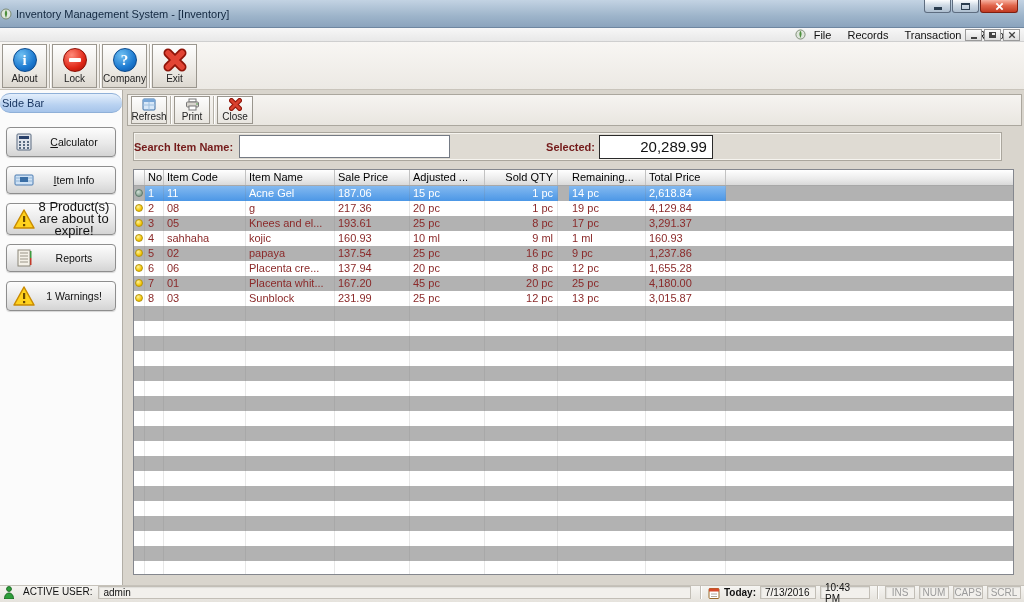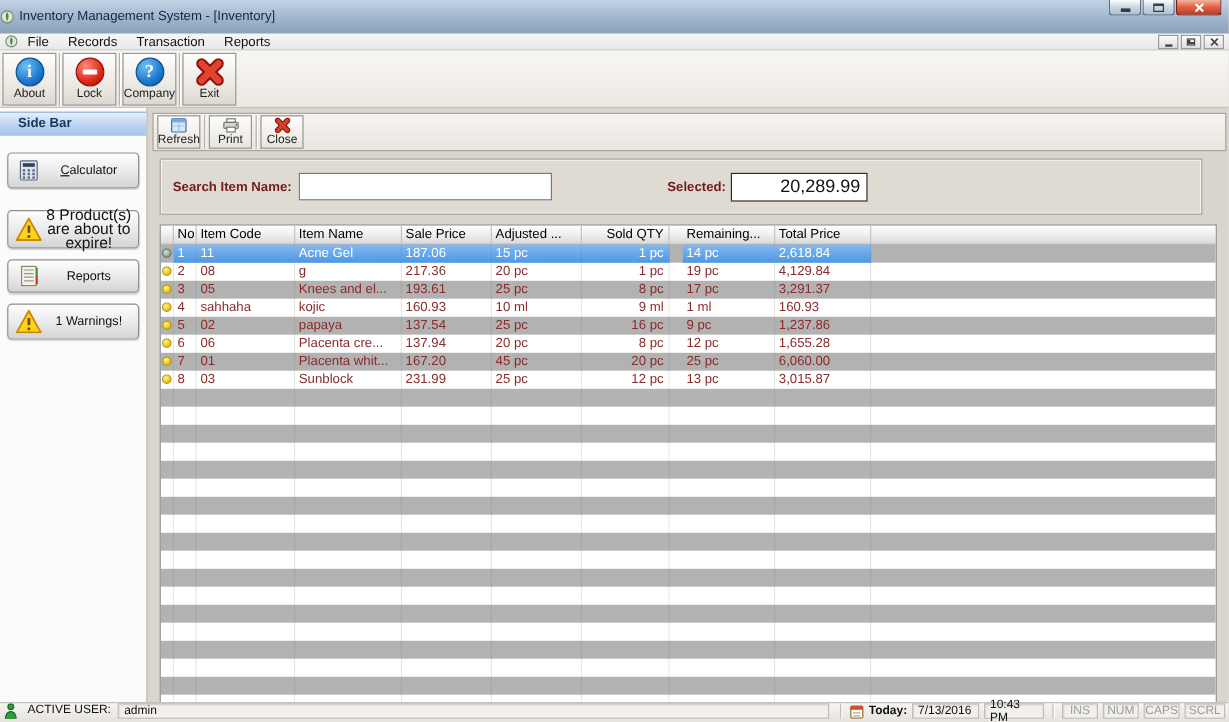--- a/index.html
+++ b/index.html
@@ -10,57 +10,57 @@
   
   .titlebar { height:28px; background:linear-gradient(180deg,#c3d3e3,#9db4ca 60%,#8ba4bd); display:flex; align-items:center; padding-left:0; border-bottom:1px solid #6e86a0; position:relative; }
   .titlebar .title { color:#12273f; margin-left:4px; font-size:11px; }
   .winbtns { position:absolute; right:6px; top:0; display:flex; }
   .winbtn { width:27px; height:13px; border:1px solid #5e6d80; border-top:none; border-radius:0 0 3px 3px; background:linear-gradient(180deg,#fdfeff,#cfdae5 45%,#aebfd0); display:flex; align-items:center; justify-content:center; margin-left:1px; }
   .winbtn.close { width:38px; background:linear-gradient(180deg,#f7b3a2,#e2674d 45%,#c23a22); border-color:#7e1f10; }
   .glyph-min { width:8px; height:3px; background:#2c3e50; margin-top:4px; }
   .glyph-max { width:9px; height:7px; border:1px solid #2c3e50; border-top:2px solid #2c3e50; background:transparent; }
 
   
-  .menubar { height:14px; background:linear-gradient(180deg,#f7f7f7,#e8e8e8); border-bottom:1px solid #cfcfcf; display:flex; align-items:center; padding-left:4px; position:relative; }
+  .menubar { height:14px; background:linear-gradient(180deg,#f7f7f7,#e8e8e8); border-bottom:1px solid #cfcfcf; display:flex; align-items:center; padding-left:4px; position:relative;justify-content:flex-end; }
   .menu-item { padding:0 8px; color:#111; cursor:default; }
   .mdibtns { position:absolute; right:4px; top:1px; display:flex; gap:2px; }
   .mdibtn { width:17px; height:12px; border:1px solid #9a9a9a; background:linear-gradient(180deg,#fcfcfc,#dedede); display:flex; align-items:center; justify-content:center; }
   .glyph-min-s { width:6px; height:2px; background:#444; margin-top:5px; }
   .glyph-rest { width:7px; height:6px; border:1px solid #444; box-shadow:2px -2px 0 -0px #444 inset; background:#eee; }
 
   
   .toolbar { height:48px; background:linear-gradient(180deg,#f8f6f3,#ece9e4); border-bottom:1px solid #c9c4bb; display:flex; align-items:flex-start; padding:2px 0 0 2px; }
   .tb-btn { width:45px; height:44px; border:1px solid #9a968e; background:linear-gradient(180deg,#fefefe,#e9e6e0 70%,#dcd8d0); display:flex; flex-direction:column; align-items:center; justify-content:center; gap:1px; }
   .tb-sep { width:1px; height:44px; background:#b5b1a8; margin:0 2px; box-shadow:1px 0 0 #fff; }
   .tb-label { font-size:10px; color:#222; }
   .ball { width:24px; height:24px; border-radius:50%; display:flex; align-items:center; justify-content:center; color:#fff; font-weight:bold; font-size:15px; font-family:"Liberation Serif", serif; }
   .ball.blue { background:radial-gradient(circle at 35% 28%,#6fc0f2,#1d7ad0 60%,#0c4fa0); border:1px solid #0a4a8e; }
   .ball.red  { background:radial-gradient(circle at 35% 28%,#ff8a7a,#e02818 60%,#9c1005); border:1px solid #8c0f05; }
   .minus-bar { width:12px; height:4px; background:#fff; border-radius:1px; }
 
   
   .main { flex:1; display:flex; background:#d9d5cd; overflow:hidden; }
   .sidebar { width:123px; background:#fbfbfb; border-right:1px solid #b2aea6; display:flex; flex-direction:column; }
-  .sb-header { height:20px; margin-top:3px; background:linear-gradient(180deg,#e4effc,#b9d2f1 60%,#a6c4ea); border-top:1px solid #8fb0d8; border-bottom:1px solid #8fb0d8; color:#17345f; font-weight:bold; display:flex; align-items:center; padding-left:15px; }
+  .sb-header { height:20px; margin-top:3px; background:linear-gradient(180deg,#e4effc,#b9d2f1 60%,#a6c4ea); border-top:1px solid #8fb0d8; border-bottom:1px solid #8fb0d8; color:#17345f; font-weight:normal; display:flex; align-items:center; padding-left:2px;border-radius:10px; }
   .sb-btn { margin:0 6px; border:1px solid #8e8e8e; border-radius:4px; background:linear-gradient(180deg,#fdfdfd,#e9e9e9 55%,#d4d4d4); min-height:28px; display:flex; align-items:center; padding:6px 4px; box-shadow:0 1px 1px rgba(0,0,0,.15); }
   .sb-btn .sb-icon { width:26px; display:flex; justify-content:center; flex:none; }
   .sb-btn .sb-label { flex:1; text-align:center; color:#111; font-size:10.5px; line-height:12px; }
   .sb-gap1 { height:14px; } .sb-gap { height:9px; }
   .alt-key::first-letter { text-decoration:underline; }
 
   .content { flex:1; display:flex; flex-direction:column; padding:4px 2px 0 4px; overflow:hidden; }
 
   
   .ctoolbar { height:32px; border:1px solid #aba79e; background:linear-gradient(180deg,#f6f4f1,#e9e6e0); display:flex; align-items:center; padding-left:3px; flex:none; }
   .ct-btn { width:36px; height:28px; border:1px solid #9a968e; background:linear-gradient(180deg,#fdfdfd,#e8e5df); display:flex; flex-direction:column; align-items:center; justify-content:center; }
   .ct-label { font-size:10px; color:#222; }
   .ct-sep { width:1px; height:28px; background:#b5b1a8; margin:0 3px; box-shadow:1px 0 0 #fff; }
 
   
-  .search-panel { height:47px; margin:6px 20px 0 6px; border:1px solid #aaa69d; box-shadow:inset 0 0 0 1px #f6f4ef; background:#dfdbd3; display:flex; align-items:center; padding:0 10px; flex:none; }
+  .search-panel { height:29px; margin:6px 20px 0 6px; border:1px solid #aaa69d; box-shadow:inset 0 0 0 1px #f6f4ef; background:#dfdbd3; display:flex; align-items:center; padding:0 0; flex:none; }
   .lbl-maroon { color:#741a1a; font-weight:bold; }
   .search-input { width:211px; height:23px; border:1px solid #747a84; background:#fff; margin-left:6px; font-size:12px; padding:0 3px; }
   .sel-wrap { margin-left:96px; display:flex; align-items:center; }
   .sel-box { width:114px; height:24px; border:1px solid #2a2a2a; background:#fff; margin-left:4px; display:flex; align-items:center; justify-content:flex-end; padding-right:5px; font-size:15px; color:#111; }
 
   
   .table-wrap { margin:8px 8px 0 6px; height:406px; border:1px solid #84878e; background:#fff; display:flex; flex-direction:column; overflow:hidden; flex:none; }
   .thead { height:16px; display:flex; flex:none; background:linear-gradient(180deg,#ffffff,#ebebeb 60%,#d9d9d9); border-bottom:1px solid #a8a8a8; }
   .hcell { border-right:1px solid #c2c2c2; padding:1px 0 0 3px; color:#000; font-size:11px; white-space:nowrap; overflow:hidden; }
   .trow { height:15px; display:flex; flex:none; }
@@ -186,20 +186,31 @@
                 <rect x="12" y="11" width="2" height="2"></rect>
               <rect x="4" y="14" width="2" height="2"></rect>
                 <rect x="8" y="14" width="2" height="2"></rect>
                 <rect x="12" y="14" width="2" height="2"></rect>
             </g>
           </svg>
         </span>
         <span class="sb-label alt-key">Calculator</span>
       </div>
       <div class="sb-gap"></div>
+      <div class="sb-btn" style="height:28px">
+        <span class="sb-icon">
+          <svg width="20" height="16" viewBox="0 0 20 16">
+            <rect x="1" y="3" width="18" height="10" rx="1" fill="#cfe2f5" stroke="#4a7ab0"></rect>
+            <line x1="1" y1="6" x2="19" y2="6" stroke="#8fb4d8"></line>
+            <line x1="1" y1="9" x2="19" y2="9" stroke="#8fb4d8"></line>
+            <rect x="6" y="5" width="8" height="5" fill="#3a6ea5"></rect>
+          </svg>
+        </span>
+        <span class="sb-label alt-key">Item Info</span>
+      </div>
       <div class="sb-gap"></div>
       <div class="sb-btn" style="height:32px">
         <span class="sb-icon">
           <svg width="22" height="20" viewBox="0 0 22 20">
             <path d="M11 1 L21 19 L1 19 Z" fill="#ffd21e" stroke="#c98a00" stroke-width="1.5" stroke-linejoin="round"></path>
             <rect x="10" y="7" width="2.2" height="6" fill="#6b4a00"></rect>
             <rect x="10" y="15" width="2.2" height="2.2" fill="#6b4a00"></rect>
           </svg>
         </span>
         <span class="sb-label" style="font-size:13px">8 Product(s) are about to expire!</span>
@@ -361,21 +372,21 @@
             </div>
             <div class="trow g">
               <span class="cell c-icon"><span class="bullet"></span></span>
               <span class="cell c-no">7</span>
               <span class="cell c-code">01</span>
               <span class="cell c-name">Placenta whit...</span>
               <span class="cell c-sale">167.20</span>
               <span class="cell c-adj">45 pc</span>
               <span class="cell c-sold">20 pc</span>
               <span class="cell c-rem">25 pc</span>
-              <span class="cell c-total">6,060.00</span>
+              <span class="cell c-total">4,180.00</span>
               <span class="cell c-fill"></span>
             </div>
             <div class="trow w">
               <span class="cell c-icon"><span class="bullet"></span></span>
               <span class="cell c-no">8</span>
               <span class="cell c-code">03</span>
               <span class="cell c-name">Sunblock</span>
               <span class="cell c-sale">231.99</span>
               <span class="cell c-adj">25 pc</span>
               <span class="cell c-sold">12 pc</span>

